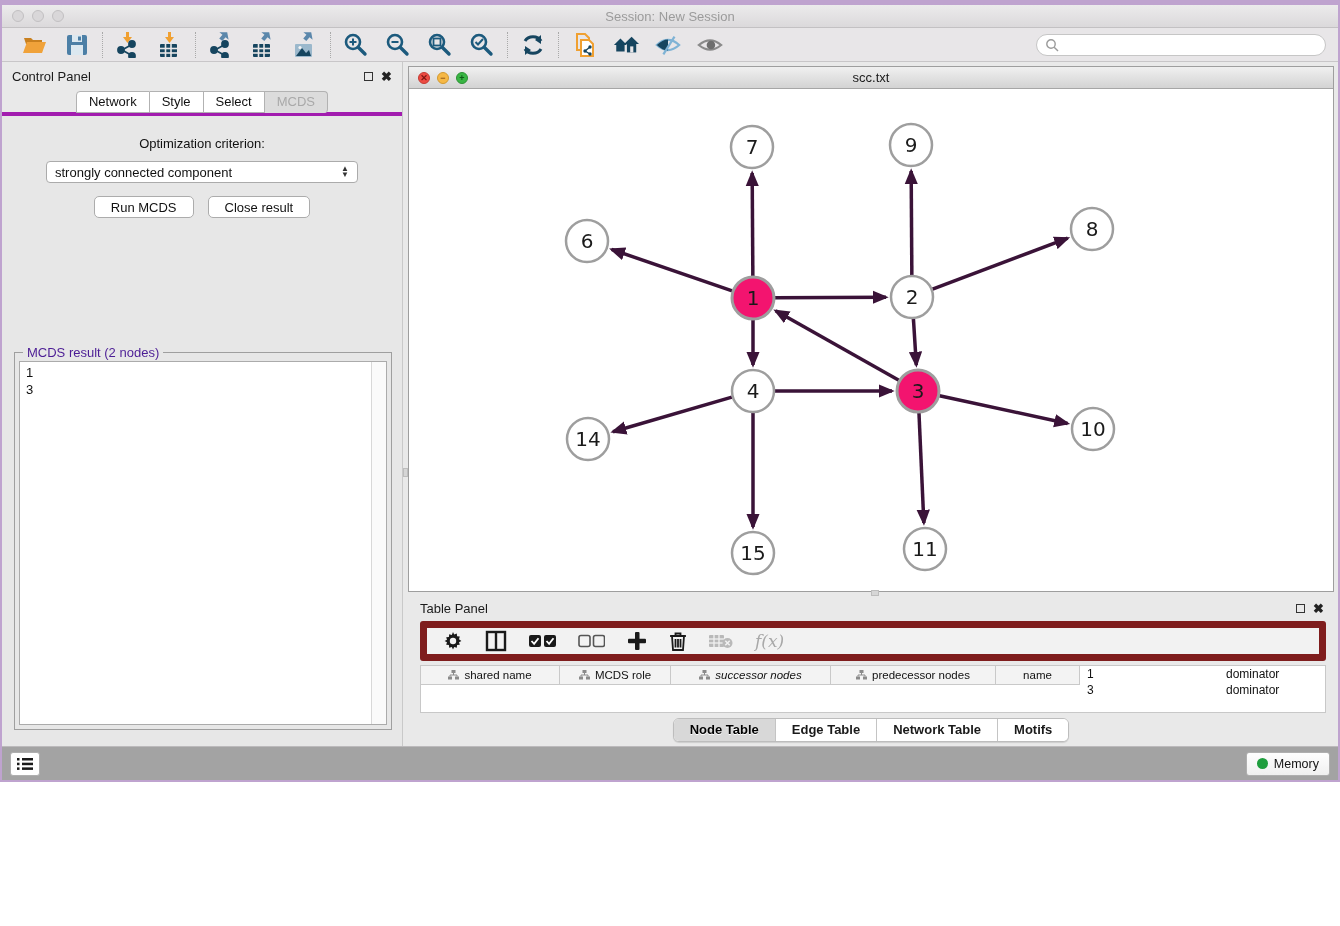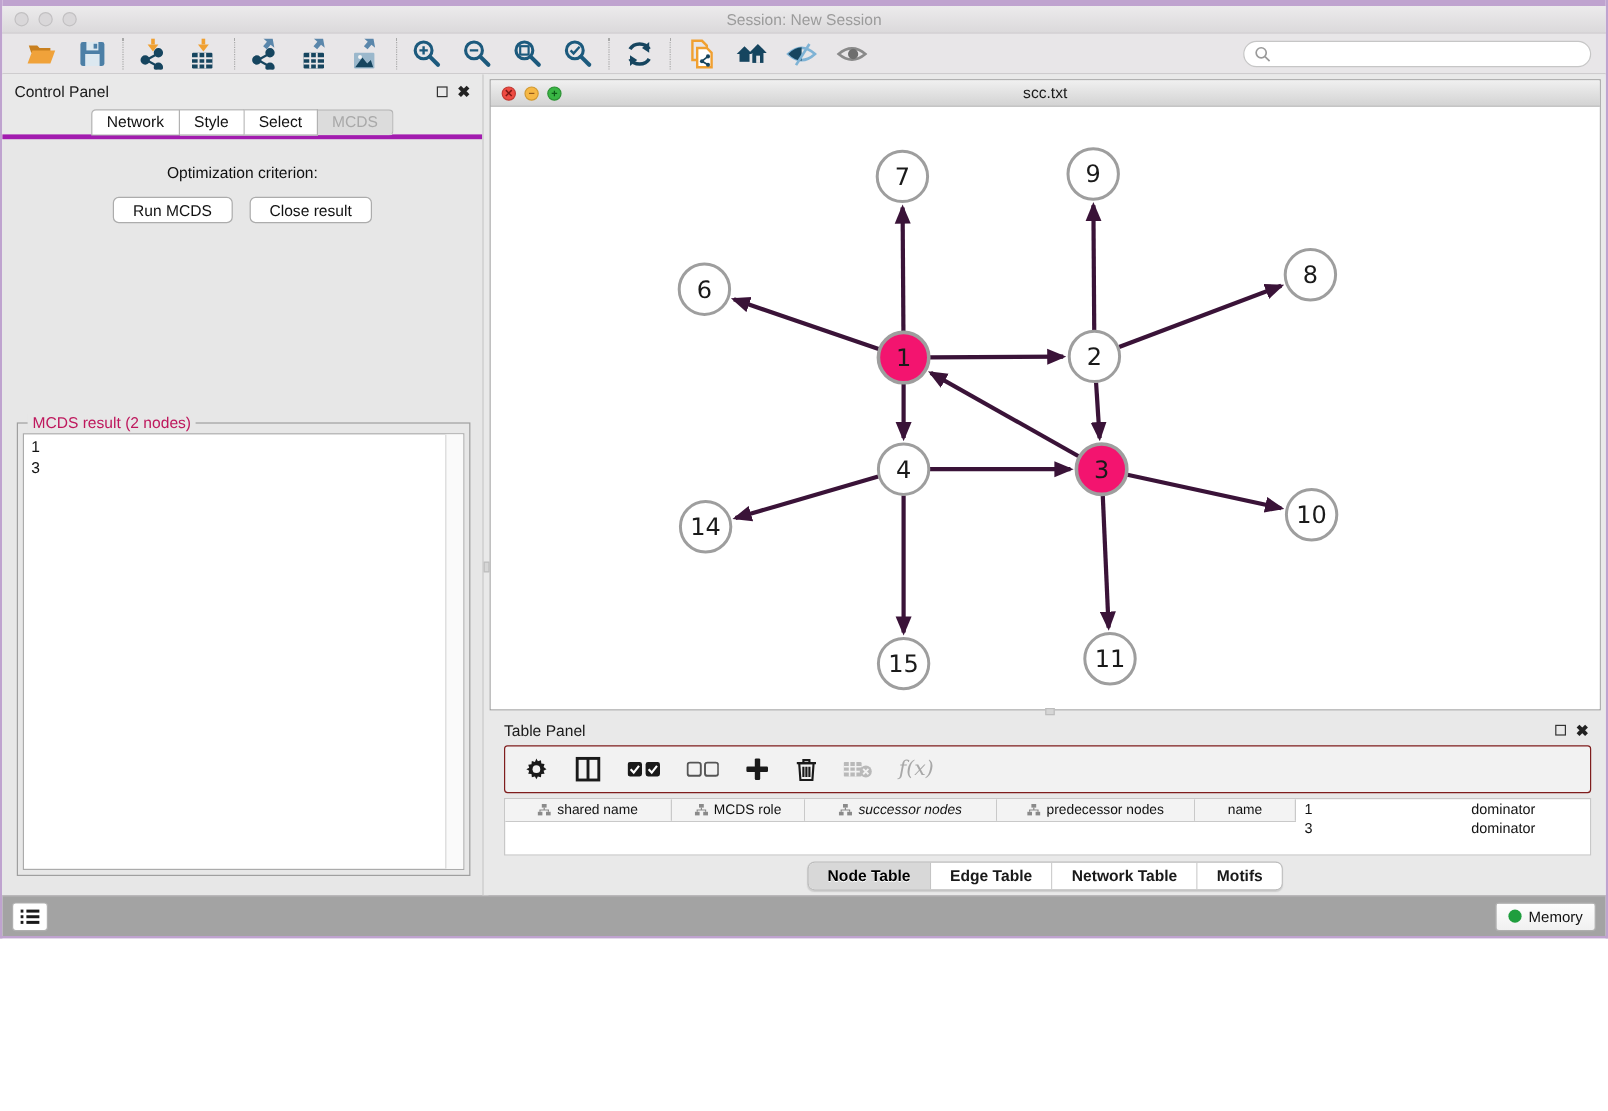--- a/index.html
+++ b/index.html
@@ -42,21 +42,21 @@
   .cp-select { margin:10px 44px 0; height:22px; background:#fff; border:1px solid #ababab; border-radius:4px;
                display:flex; align-items:center; padding:0 8px; font-size:13px; color:#111; }
   .cp-select .sel-text { flex:1; }
   .spinner { display:flex; flex-direction:column; line-height:6px; font-size:8px; color:#333; }
   .cp-buttons { display:flex; justify-content:center; gap:14px; margin-top:13px; }
   .cp-btn { height:22px; padding:0 16px; background:#fff; border:1px solid #acacac; border-radius:5px; font-size:13px; color:#111;
             display:flex; align-items:center; }
   .cp-spacer { flex:1; }
   .result-group { margin:0 10px 16px 12px; border:1px solid #9f9f9f; position:relative; padding:8px 4px 4px; height:378px;
                   display:flex; flex-direction:column; }
-  .result-title { position:absolute; top:-8px; left:8px; background:#e7e7e7; padding:0 4px; font-size:13px; color:#be185d; }
+  .result-title { position:absolute; top:-8px; left:8px; background:#e7e7e7; padding:0 4px; font-size:13px; color:#4c1d95; }
   .result-box { flex:1; background:#fff; border:1px solid #ababab; display:flex; min-height:0; }
   .result-lines { flex:1; padding:2px 6px; font-size:13px; color:#111; line-height:17px; }
   .result-scrollbar { width:15px; background:#fafafa; border-left:1px solid #d8d8d8; }
   
   .v-splitter { width:5px; background:#e9e9e9; border-left:1px solid #c9c9c9; position:relative; }
   .v-handle { position:absolute; top:406px; left:0; width:5px; height:9px; background:#d6d6d6; border:1px solid #bdbdbd; }
   
   .right-col { flex:1; display:flex; flex-direction:column; min-width:0; padding:4px 4px 0 1px; }
   .network-window { height:526px; border:1px solid #9e9e9e; display:flex; flex-direction:column; background:#fff; }
   .nw-titlebar { height:22px; background:linear-gradient(#f0f0f0,#d3d3d3); border-bottom:1px solid #a6a6a6;
@@ -68,21 +68,21 @@
   .nw-tl.green { background:#39b544; border:1px solid #2c9234; color:#0d5b17; }
   .nw-title { position:absolute; left:0; right:0; text-align:center; font-size:13px; color:#1a1a1a; }
   .nw-canvas { flex:1; position:relative; background:#fff; }
   .nw-canvas svg.graph { position:absolute; inset:0; }
   .h-splitter { height:3px; position:relative; }
   .h-handle { position:absolute; left:50%; top:-2px; width:8px; height:6px; background:#d6d6d6; border:1px solid #bdbdbd; }
   
   .table-panel { flex:1; display:flex; flex-direction:column; background:#e9e9e9; min-height:0; }
   .tp-header { height:26px; display:flex; align-items:center; padding:0 10px 0 12px; }
   .tp-title { flex:1; font-size:13px; color:#1a1a1a; }
-  .tp-toolbar { height:40px; margin:0 8px 4px 12px; background:#f2f2f2; border:1px solid #7f1d1d; border-radius:3px;
+  .tp-toolbar { height:40px; margin:0 8px 4px 12px; background:#f2f2f2; border:7px solid #7f1d1d; border-radius:3px;
                 display:flex; align-items:center; gap:22px; padding:0 16px; }
   .tp-tool { display:flex; align-items:center; justify-content:center; }
   .fx { font-family:"DejaVu Serif", serif; font-style:italic; font-size:17px; color:#a8a8a8; }
   .table-wrap { flex:1; margin:0 8px 0 12px; background:#fff; border:1px solid #c8c8c8; overflow:hidden; display:flex; flex-direction:row; }
   .thead { display:flex; height:19px; border-bottom:1px solid #c9c9c9; }
   .th { background:#f3f3f3; border-right:1px solid #c9c9c9; display:flex; align-items:center; justify-content:center; gap:5px;
         font-size:11.5px; color:#111; }
   .trow { display:flex; height:16px; font-size:12px; color:#111; }
   .td { padding:0 7px; display:flex; align-items:center; }
   .td.right { justify-content:flex-end; padding-right:13px; }
@@ -323,20 +323,27 @@
         </div>
       </div>
       <div class="cp-tabs">
           <div class="cp-tab">Network</div>
           <div class="cp-tab">Style</div>
           <div class="cp-tab">Select</div>
           <div class="cp-tab selected">MCDS</div>
         </div>
       <div class="cp-body">
         <div class="opt-label">Optimization criterion:</div>
+        <div class="cp-select">
+          <span class="sel-text">strongly connected component</span>
+          <span class="spinner">
+              <span>▲</span>
+              <span>▼</span>
+            </span>
+        </div>
         <div class="cp-buttons">
           <div class="cp-btn">Run MCDS</div>
           <div class="cp-btn">Close result</div>
         </div>
         <div class="cp-spacer"></div>
         <div class="result-group">
           <div class="result-title">MCDS result (2 nodes)</div>
           <div class="result-box">
             <div class="result-lines">
                 <div>1</div>

